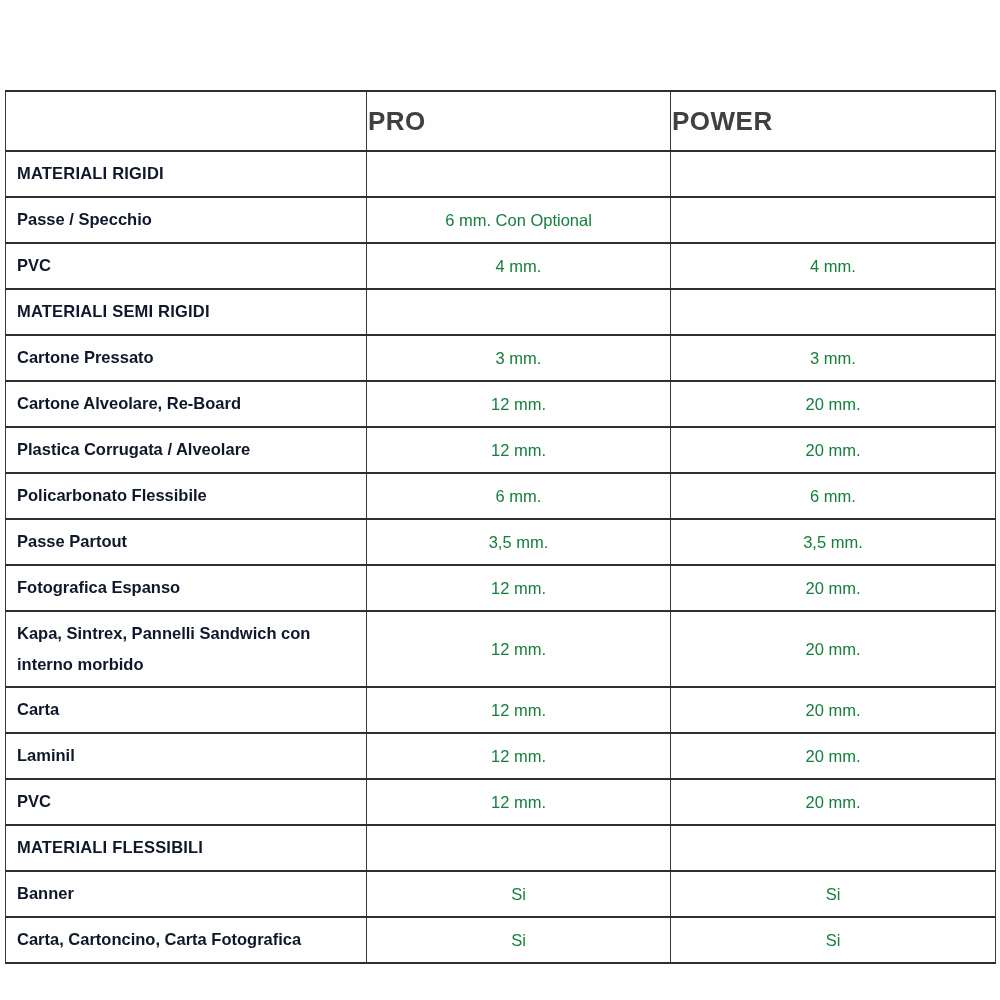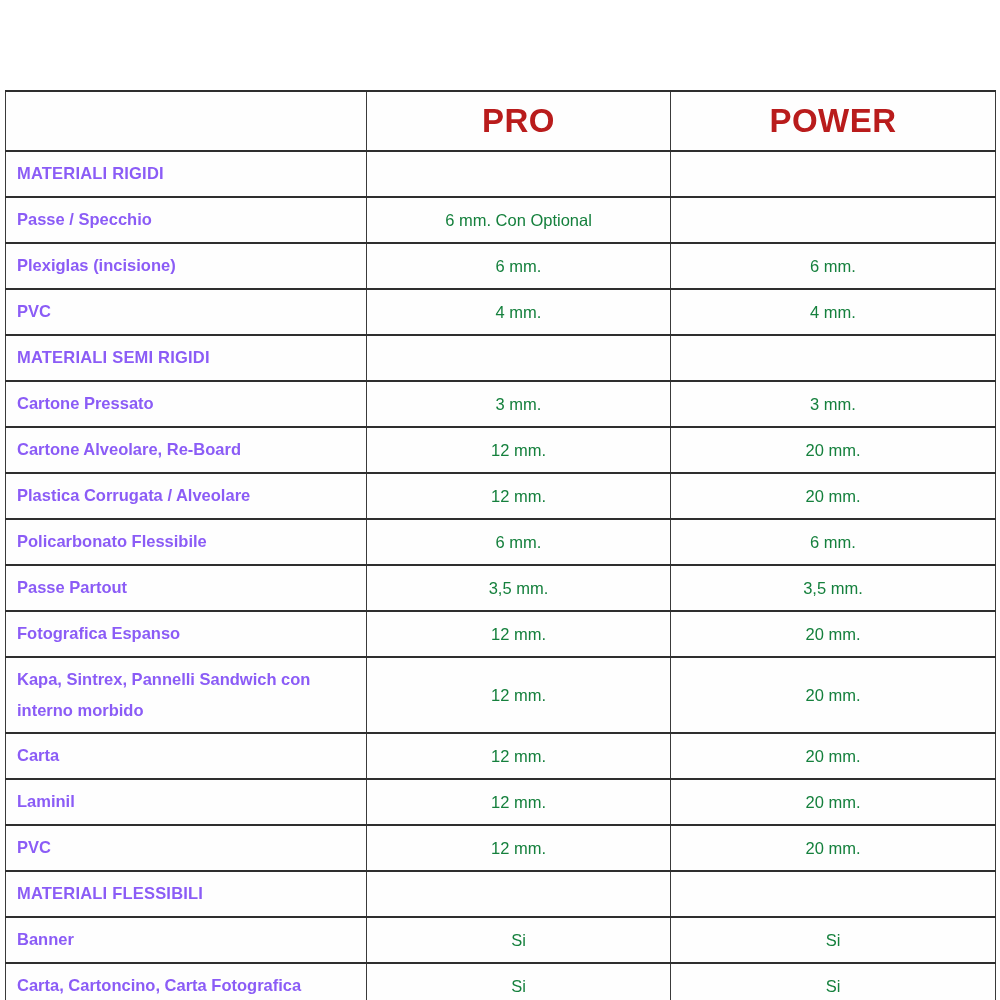--- a/index.html
+++ b/index.html
@@ -31,38 +31,38 @@
 
   th, td {
     border-top: 2px solid #2e2e2e;
     border-bottom: 2px solid #2e2e2e;
     border-left: 1.5px solid #3a3a3a;
     border-right: 1.5px solid #3a3a3a;
     overflow: hidden;
   }
   thead th {
     height: 56px;
-    font-size: 33px;
+    font-size: 26px;
     font-weight: bold;
     letter-spacing: 0.5px;
-    text-align: center;
+    text-align: left;
     vertical-align: middle;
-    color: #b91c1c;
+    color: #404040;
   }
   tbody td {
     height: 38px;
     font-size: 16.5px;
     vertical-align: middle;
   }
   td.cell-label {
     text-align: left;
     font-weight: bold;
     padding: 3px 6px 3px 11px;
     line-height: 1.9;
-    color: #8b5cf6;
+    color: #0f172a;
     margin-top: 8px;
   }
   td.cell-value {
     text-align: center;
     font-weight: normal;
     padding: 0 12px;
     color: #15803d;
   }
   tr.section td.cell-label {
     letter-spacing: 0.2px;
@@ -91,25 +91,20 @@
     <tbody>
         <tr class="section">
           <td class="cell-label">MATERIALI RIGIDI</td>
           <td class="cell-value"></td>
           <td class="cell-value"></td>
         </tr>
         <tr class="data">
           <td class="cell-label">Passe / Specchio</td>
           <td class="cell-value">6 mm. Con Optional</td>
           <td class="cell-value"></td>
-        </tr>
-        <tr class="data">
-          <td class="cell-label">Plexiglas (incisione)</td>
-          <td class="cell-value">6 mm.</td>
-          <td class="cell-value">6 mm.</td>
         </tr>
         <tr class="data">
           <td class="cell-label">PVC</td>
           <td class="cell-value">4 mm.</td>
           <td class="cell-value">4 mm.</td>
         </tr>
         <tr class="section">
           <td class="cell-label">MATERIALI SEMI RIGIDI</td>
           <td class="cell-value"></td>
           <td class="cell-value"></td>

